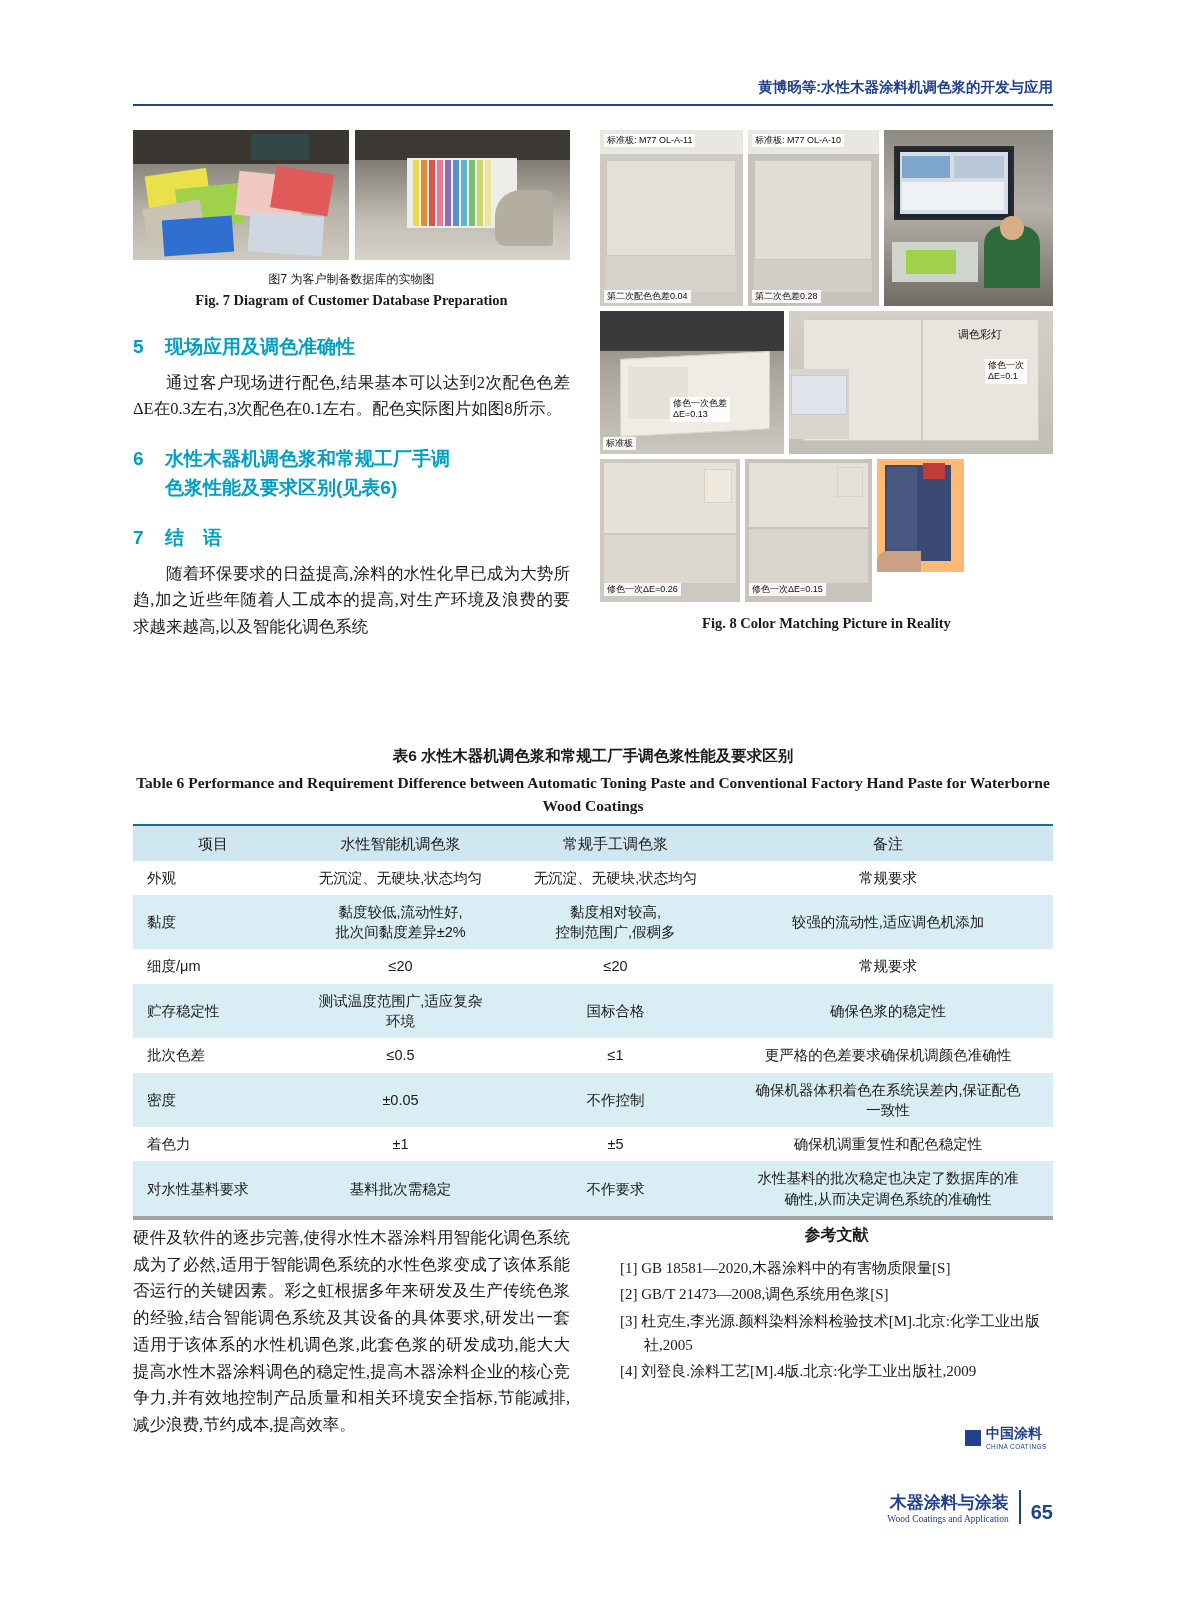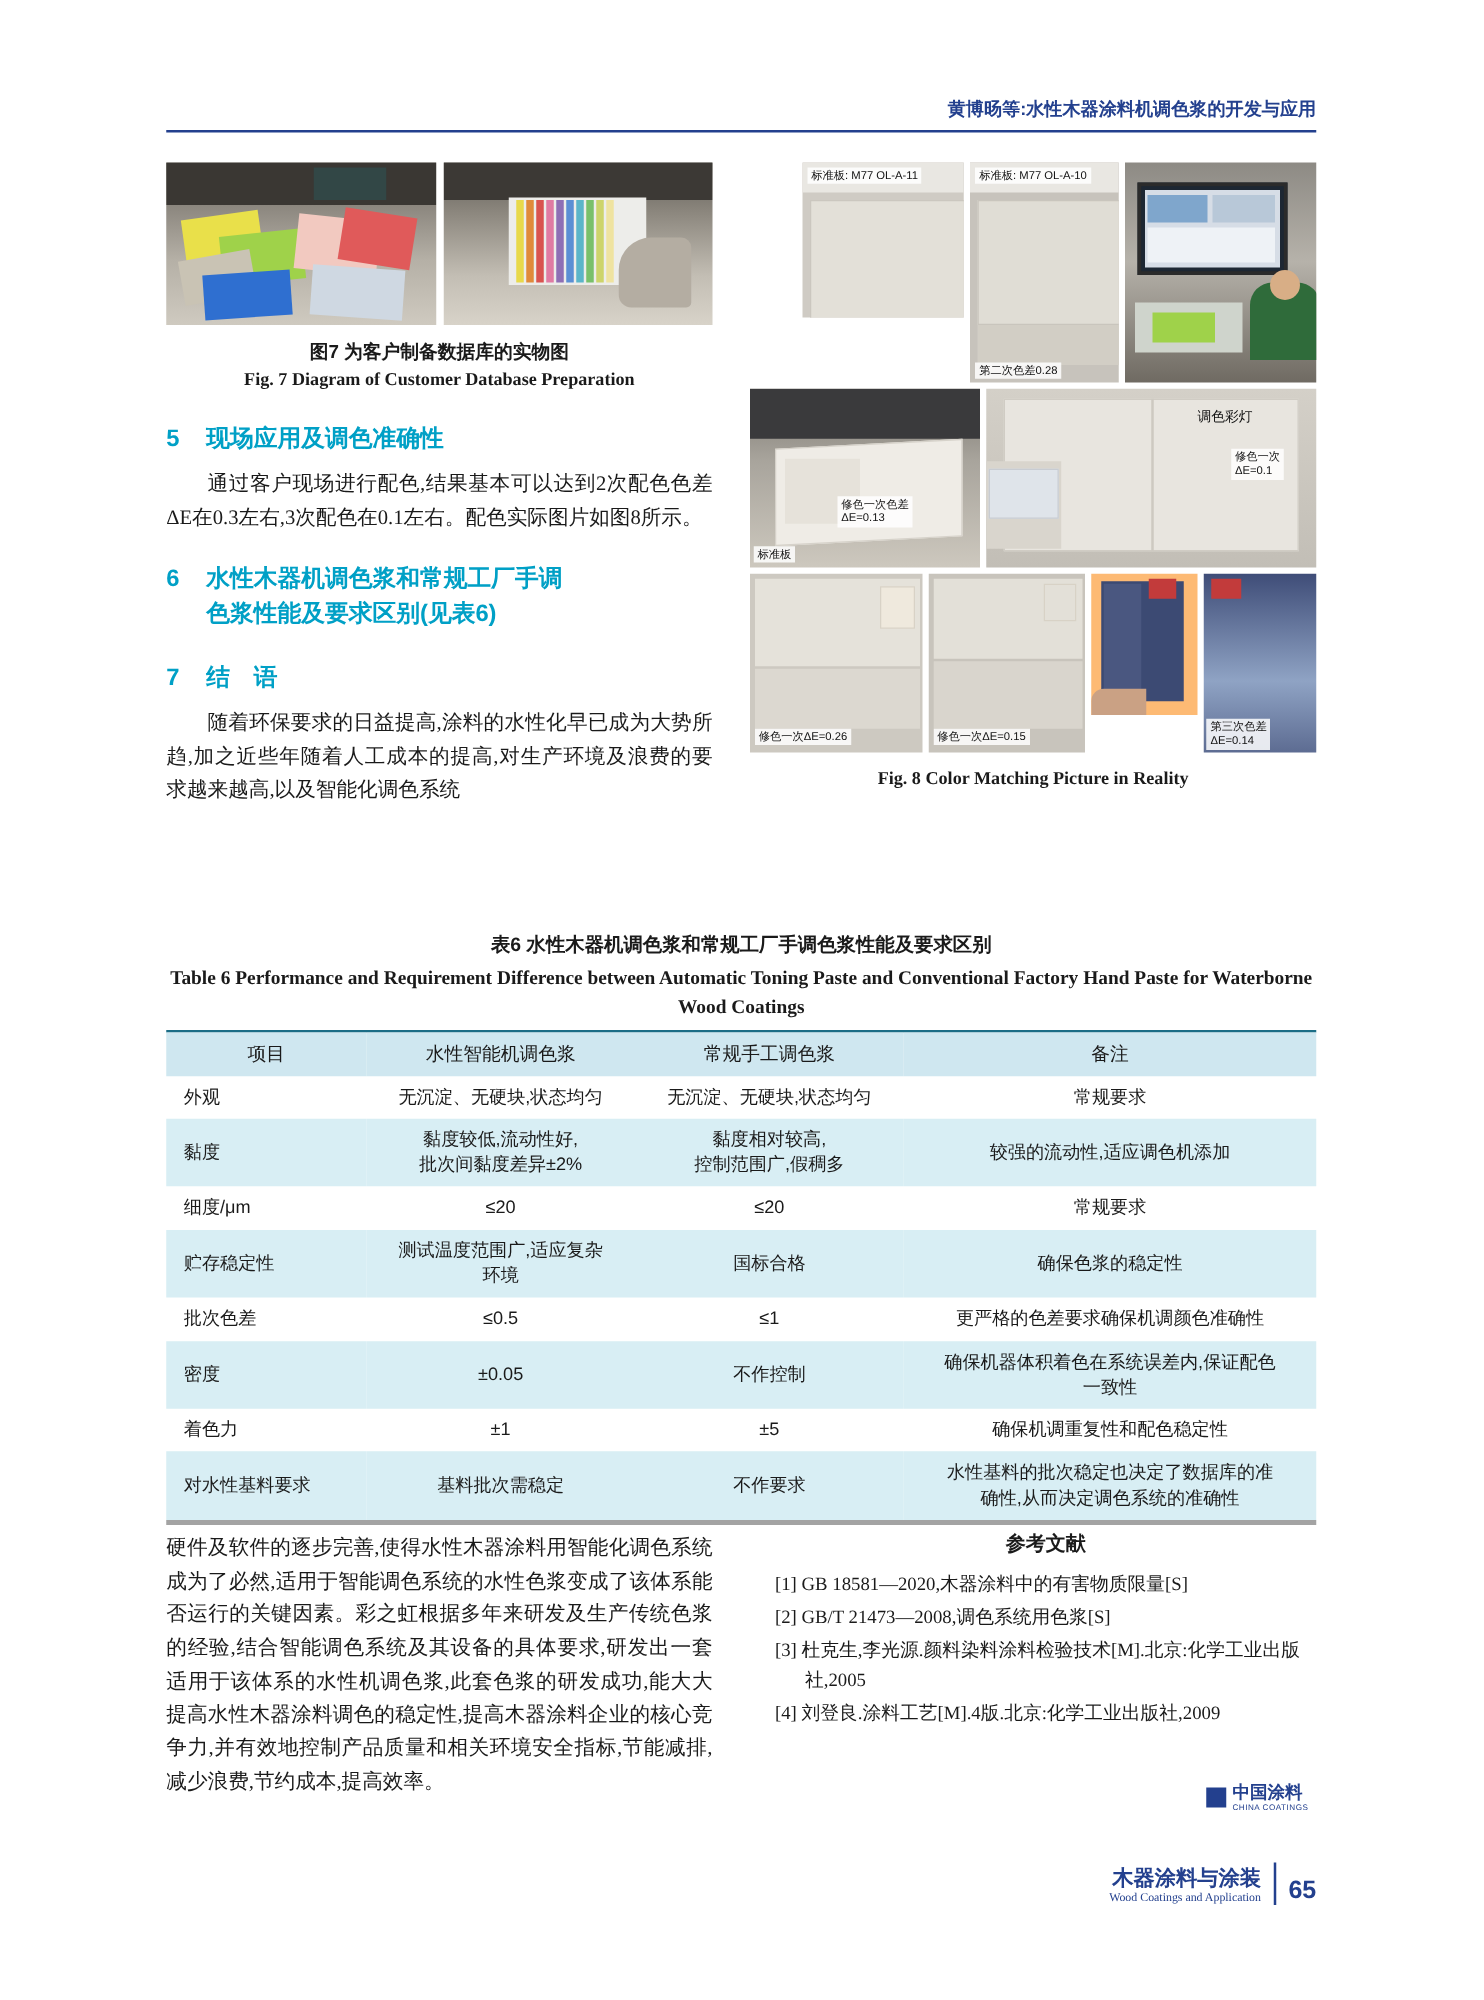--- a/index.html
+++ b/index.html
@@ -30,21 +30,21 @@
   
   .col-left { position:absolute; left:133px; top:130px; width:437px; }
   .col-right { position:absolute; left:600px; top:130px; width:453px; }
 
   
   .fig7-imgs { display:flex; gap:6px; }
   .fig7-imgs .ph { height:130px; }
   .ph { position:relative; overflow:hidden; background:#c9c9c9; }
 
   .caption { text-align:center; margin-top:10px; line-height:1.55; }
-  .cap-cn { font-family:"Liberation Sans", sans-serif; font-weight:bold; font-size:15px; }
+  .cap-cn { font-family:"Liberation Sans", sans-serif; font-weight:normal; font-size:12px; }
   .cap-en { font-family:"Liberation Serif", serif; font-weight:bold; font-size:14.5px; }
 
   
   h2.sec {
     font-family:"Liberation Sans", sans-serif;
     color:#00a0c6;
     font-size:19px;
     font-weight:bold;
     margin:22px 0 8px 0;
     line-height:1.5;
@@ -200,21 +200,21 @@
     <h2 class="sec">
       <span class="num">7</span><span>结　语</span>
     </h2>
     <p class="body">随着环保要求的日益提高,涂料的水性化早已成为大势所趋,加之近些年随着人工成本的提高,对生产环境及浪费的要求越来越高,以及智能化调色系统</p>
   </div>
 
   <div class="col-right">
     <div class="fig8">
 
       <div class="row">
-        <div class="ph" style="width:143px;height:124px;background:#cfcbc4;margin-left:42px;">
+        <div class="ph" style="width:143px;height:176px;background:#cfcbc4;">
           <div style="position:absolute;left:0;top:0;width:100%;height:24px;background:#e9e7e2;"></div>
           <div style="position:absolute;left:6px;top:30px;width:130px;height:96px;background:#e3e0d8;border:1px solid #cbc7bf;"></div>
           <div style="position:absolute;left:6px;top:126px;width:130px;height:36px;background:#d7d3ca;"></div>
           <div class="lbl" style="left:4px;top:4px;"><span>标准板:</span> <span>M77 OL-A-11</span></div>
           <div class="lbl" style="left:4px;top:160px;">第二次配色色差0.04</div>
         </div>
         <div class="ph" style="width:131px;height:176px;background:#c7c3bc;">
           <div style="position:absolute;left:0;top:0;width:100%;height:24px;background:#e9e7e2;"></div>
           <div style="position:absolute;left:6px;top:30px;width:118px;height:100px;background:#e0ddd5;border:1px solid #c9c5bd;"></div>
           <div style="position:absolute;left:6px;top:130px;width:118px;height:32px;background:#d2cec5;"></div>
@@ -268,25 +268,20 @@
           <div class="lbl" style="left:4px;top:124px;">修色一次ΔE=0.15</div>
         </div>
         <div class="ph" style="width:87px;height:113px;background:#fdba74;">
           <div style="position:absolute;left:8px;top:6px;width:66px;height:96px;background:#3c4a73;"></div>
           <div style="position:absolute;left:10px;top:8px;width:30px;height:92px;background:#4a5780;"></div>
           <div style="position:absolute;left:46px;top:4px;width:22px;height:16px;background:#c23b3b;"></div>
           <div style="position:absolute;left:0;top:92px;width:44px;height:40px;background:#caa184;border-radius:10px 0 0 0;"></div>
           <div class="lbl" style="left:2px;top:116px;white-space:pre-line;">第二次色差
 ΔE=0.07</div>
         </div>
-        <div class="ph" style="width:91px;height:143px;background:linear-gradient(180deg,#3f4d78 0%,#8fa3c4 60%,#5d6c92 100%);">
-          <div style="position:absolute;left:6px;top:4px;width:24px;height:16px;background:#c23b3b;"></div>
-          <div class="lbl" style="left:2px;top:116px;white-space:pre-line;">第三次色差
-ΔE=0.14</div>
-        </div>
       </div>
     </div>
 
     <div class="caption">
       <div class="cap-en">Fig. 8    Color Matching Picture in Reality</div>
     </div>
   </div>
 
   <div style="position:absolute;left:133px;top:718px;width:920px;">
     <div class="tbl-title">

